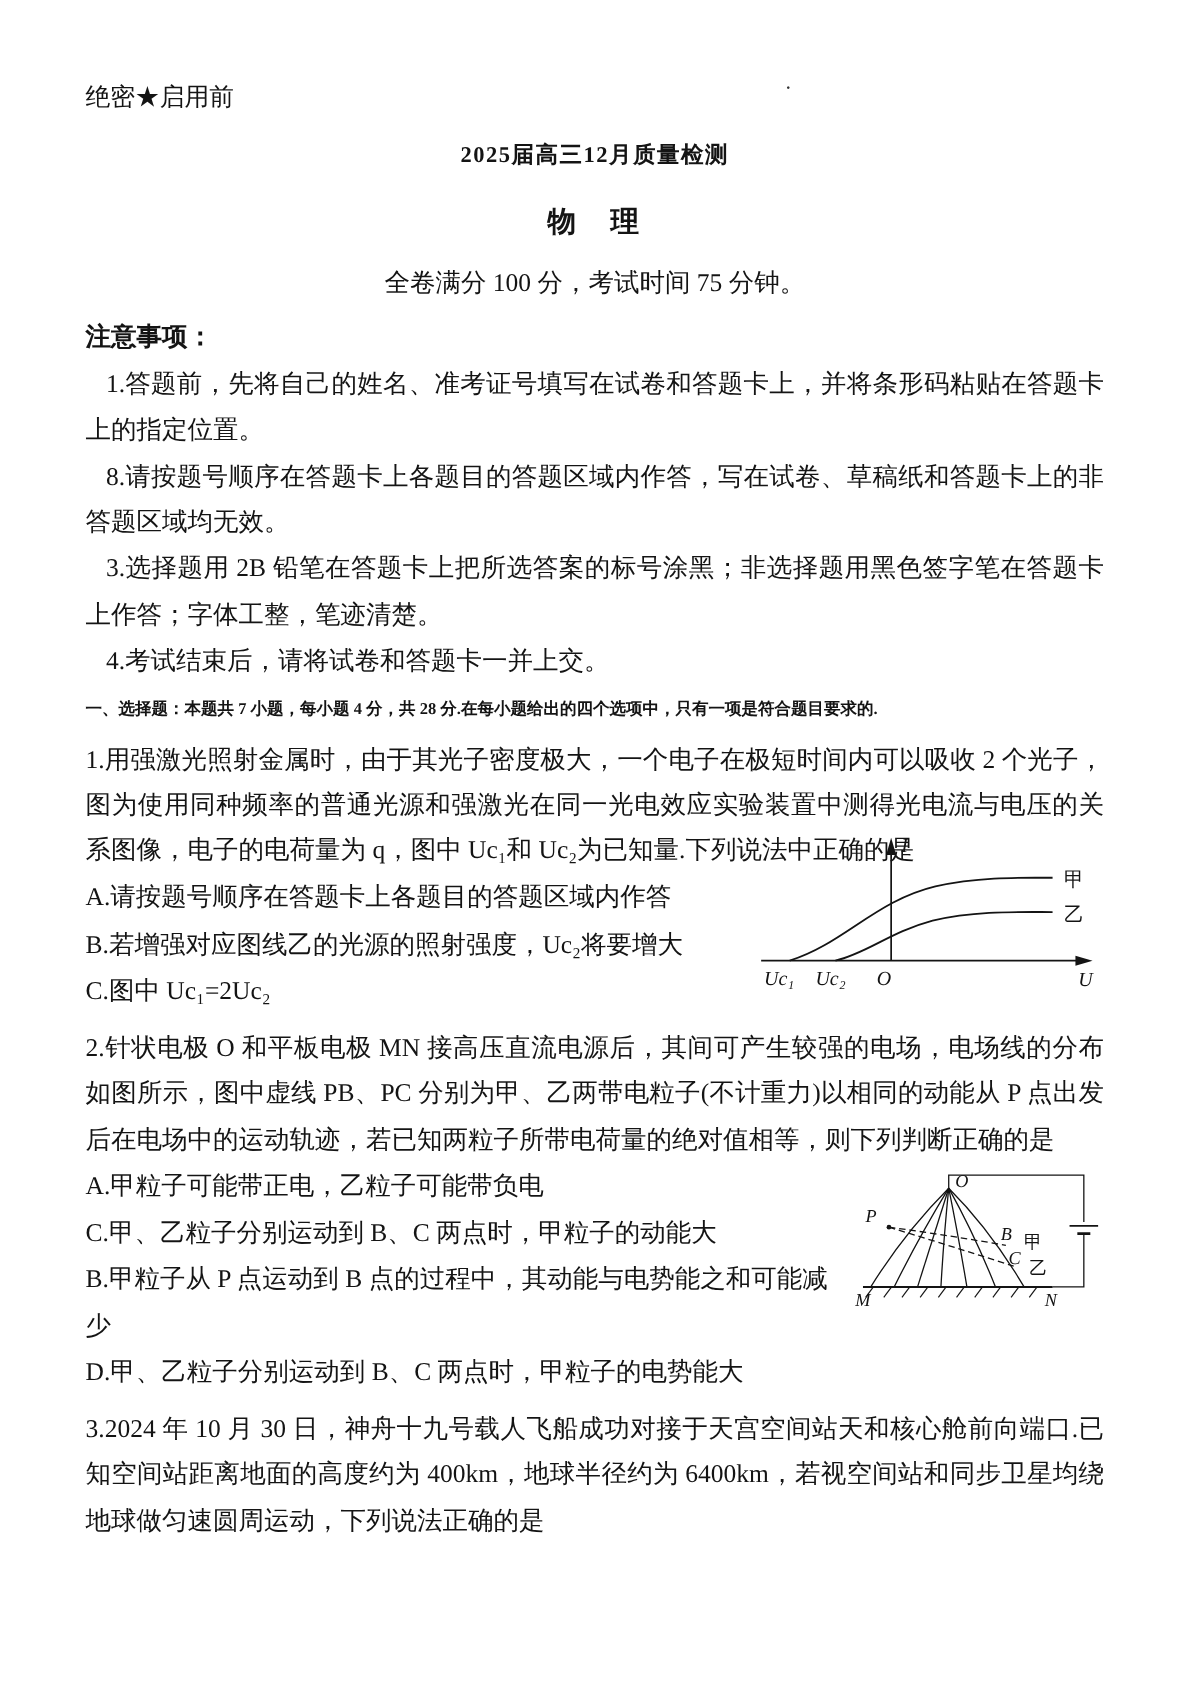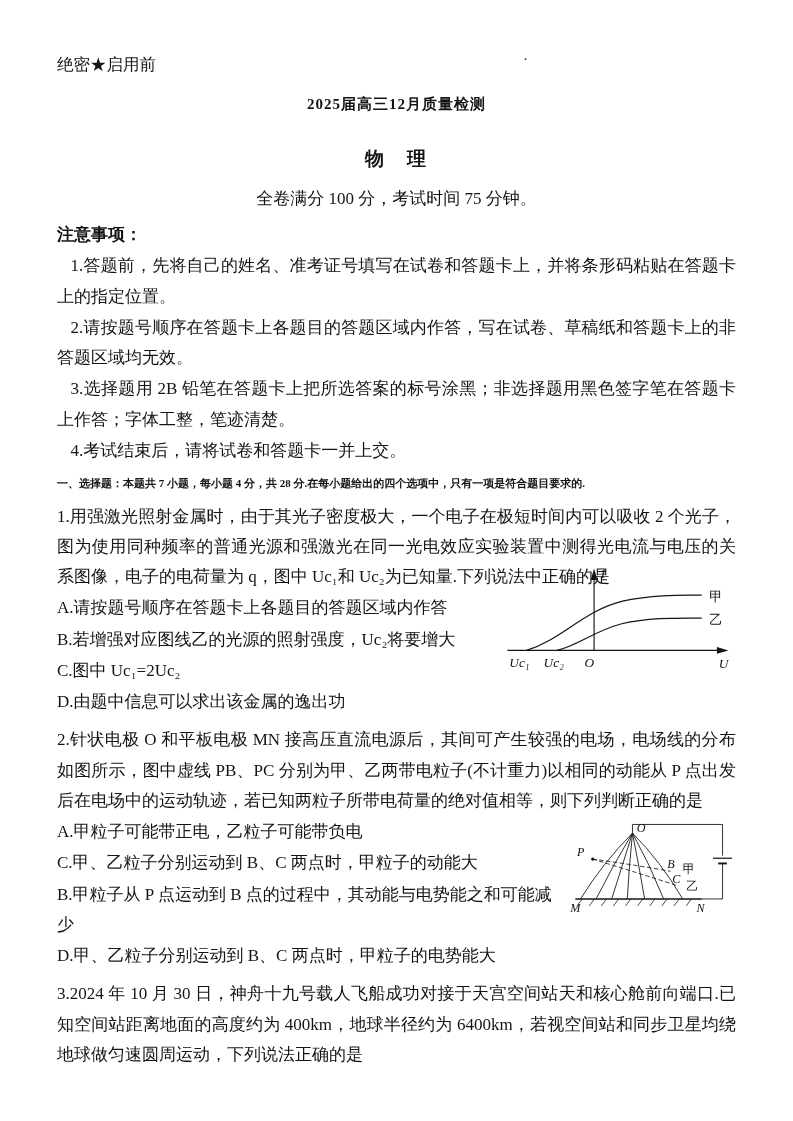--- a/index.html
+++ b/index.html
@@ -31,21 +31,21 @@
     color: #333;
   }
   .title {
     margin: 12px 0 0 0;
     text-align: center;
     font-size: 15px;
     font-weight: bold;
     letter-spacing: 1px;
   }
   .subject {
-    margin: 24px 0 0 0;
+    margin: 14px 0 0 0;
     text-align: center;
     font-size: 19px;
     font-weight: bold;
     letter-spacing: 2px;
   }
   .exam-info {
     margin: 8px 0 0 0;
     text-align: center;
   }
   p { margin: 0; }
@@ -100,33 +100,32 @@
     <span>绝密★启用前</span>
     <span class="corner-mark">·</span>
   </div>
 
   <h1 class="title">2025届高三12月质量检测</h1>
   <h2 class="subject">物　理</h2>
   <p class="exam-info">全卷满分 100 分，考试时间 75 分钟。</p>
 
   <p class="notice-heading">注意事项：</p>
   <p class="notice-item">1.答题前，先将自己的姓名、准考证号填写在试卷和答题卡上，并将条形码粘贴在答题卡上的指定位置。</p>
-  <p class="notice-item">2.请按题号顺序在答题卡上各题目的答题区域内作答，写在试卷、草稿纸和答题卡上的非答题区域均无效。</p>
+  <p class="notice-item">8.请按题号顺序在答题卡上各题目的答题区域内作答，写在试卷、草稿纸和答题卡上的非答题区域均无效。</p>
   <p class="notice-item">3.选择题用 2B 铅笔在答题卡上把所选答案的标号涂黑；非选择题用黑色签字笔在答题卡上作答；字体工整，笔迹清楚。</p>
   <p class="notice-item">4.考试结束后，请将试卷和答题卡一并上交。</p>
 
   <p class="section-heading">一、选择题：本题共 7 小题，每小题 4 分，共 28 分.在每小题给出的四个选项中，只有一项是符合题目要求的.</p>
 
   <div class="question">
     <p class="stem">1.用强激光照射金属时，由于其光子密度极大，一个电子在极短时间内可以吸收 2 个光子，图为使用同种频率的普通光源和强激光在同一光电效应实验装置中测得光电流与电压的关系图像，电子的电荷量为 q，图中 Uc₁和 Uc₂为已知量.下列说法中正确的是</p>
     <div class="options q1-options">
       <p>A.请按题号顺序在答题卡上各题目的答题区域内作答</p>
       <p>B.若增强对应图线乙的光源的照射强度，Uc₂将要增大</p>
       <p>C.图中 Uc₁=2Uc₂</p>
-      <p>D.由题中信息可以求出该金属的逸出功</p>
     </div>
     <div class="fig fig1">
       <svg width="240" height="118" viewBox="0 0 252 118">
 
         <line x1="12" y1="92" x2="236" y2="92" stroke="#141414" stroke-width="1.2"></line>
         <polygon points="244,92 232,88.5 232,95.5" fill="#141414"></polygon>
 
         <line x1="103" y1="92" x2="103" y2="14" stroke="#141414" stroke-width="1.2"></line>
         <polygon points="103,6 99.5,18 106.5,18" fill="#141414"></polygon>
 

